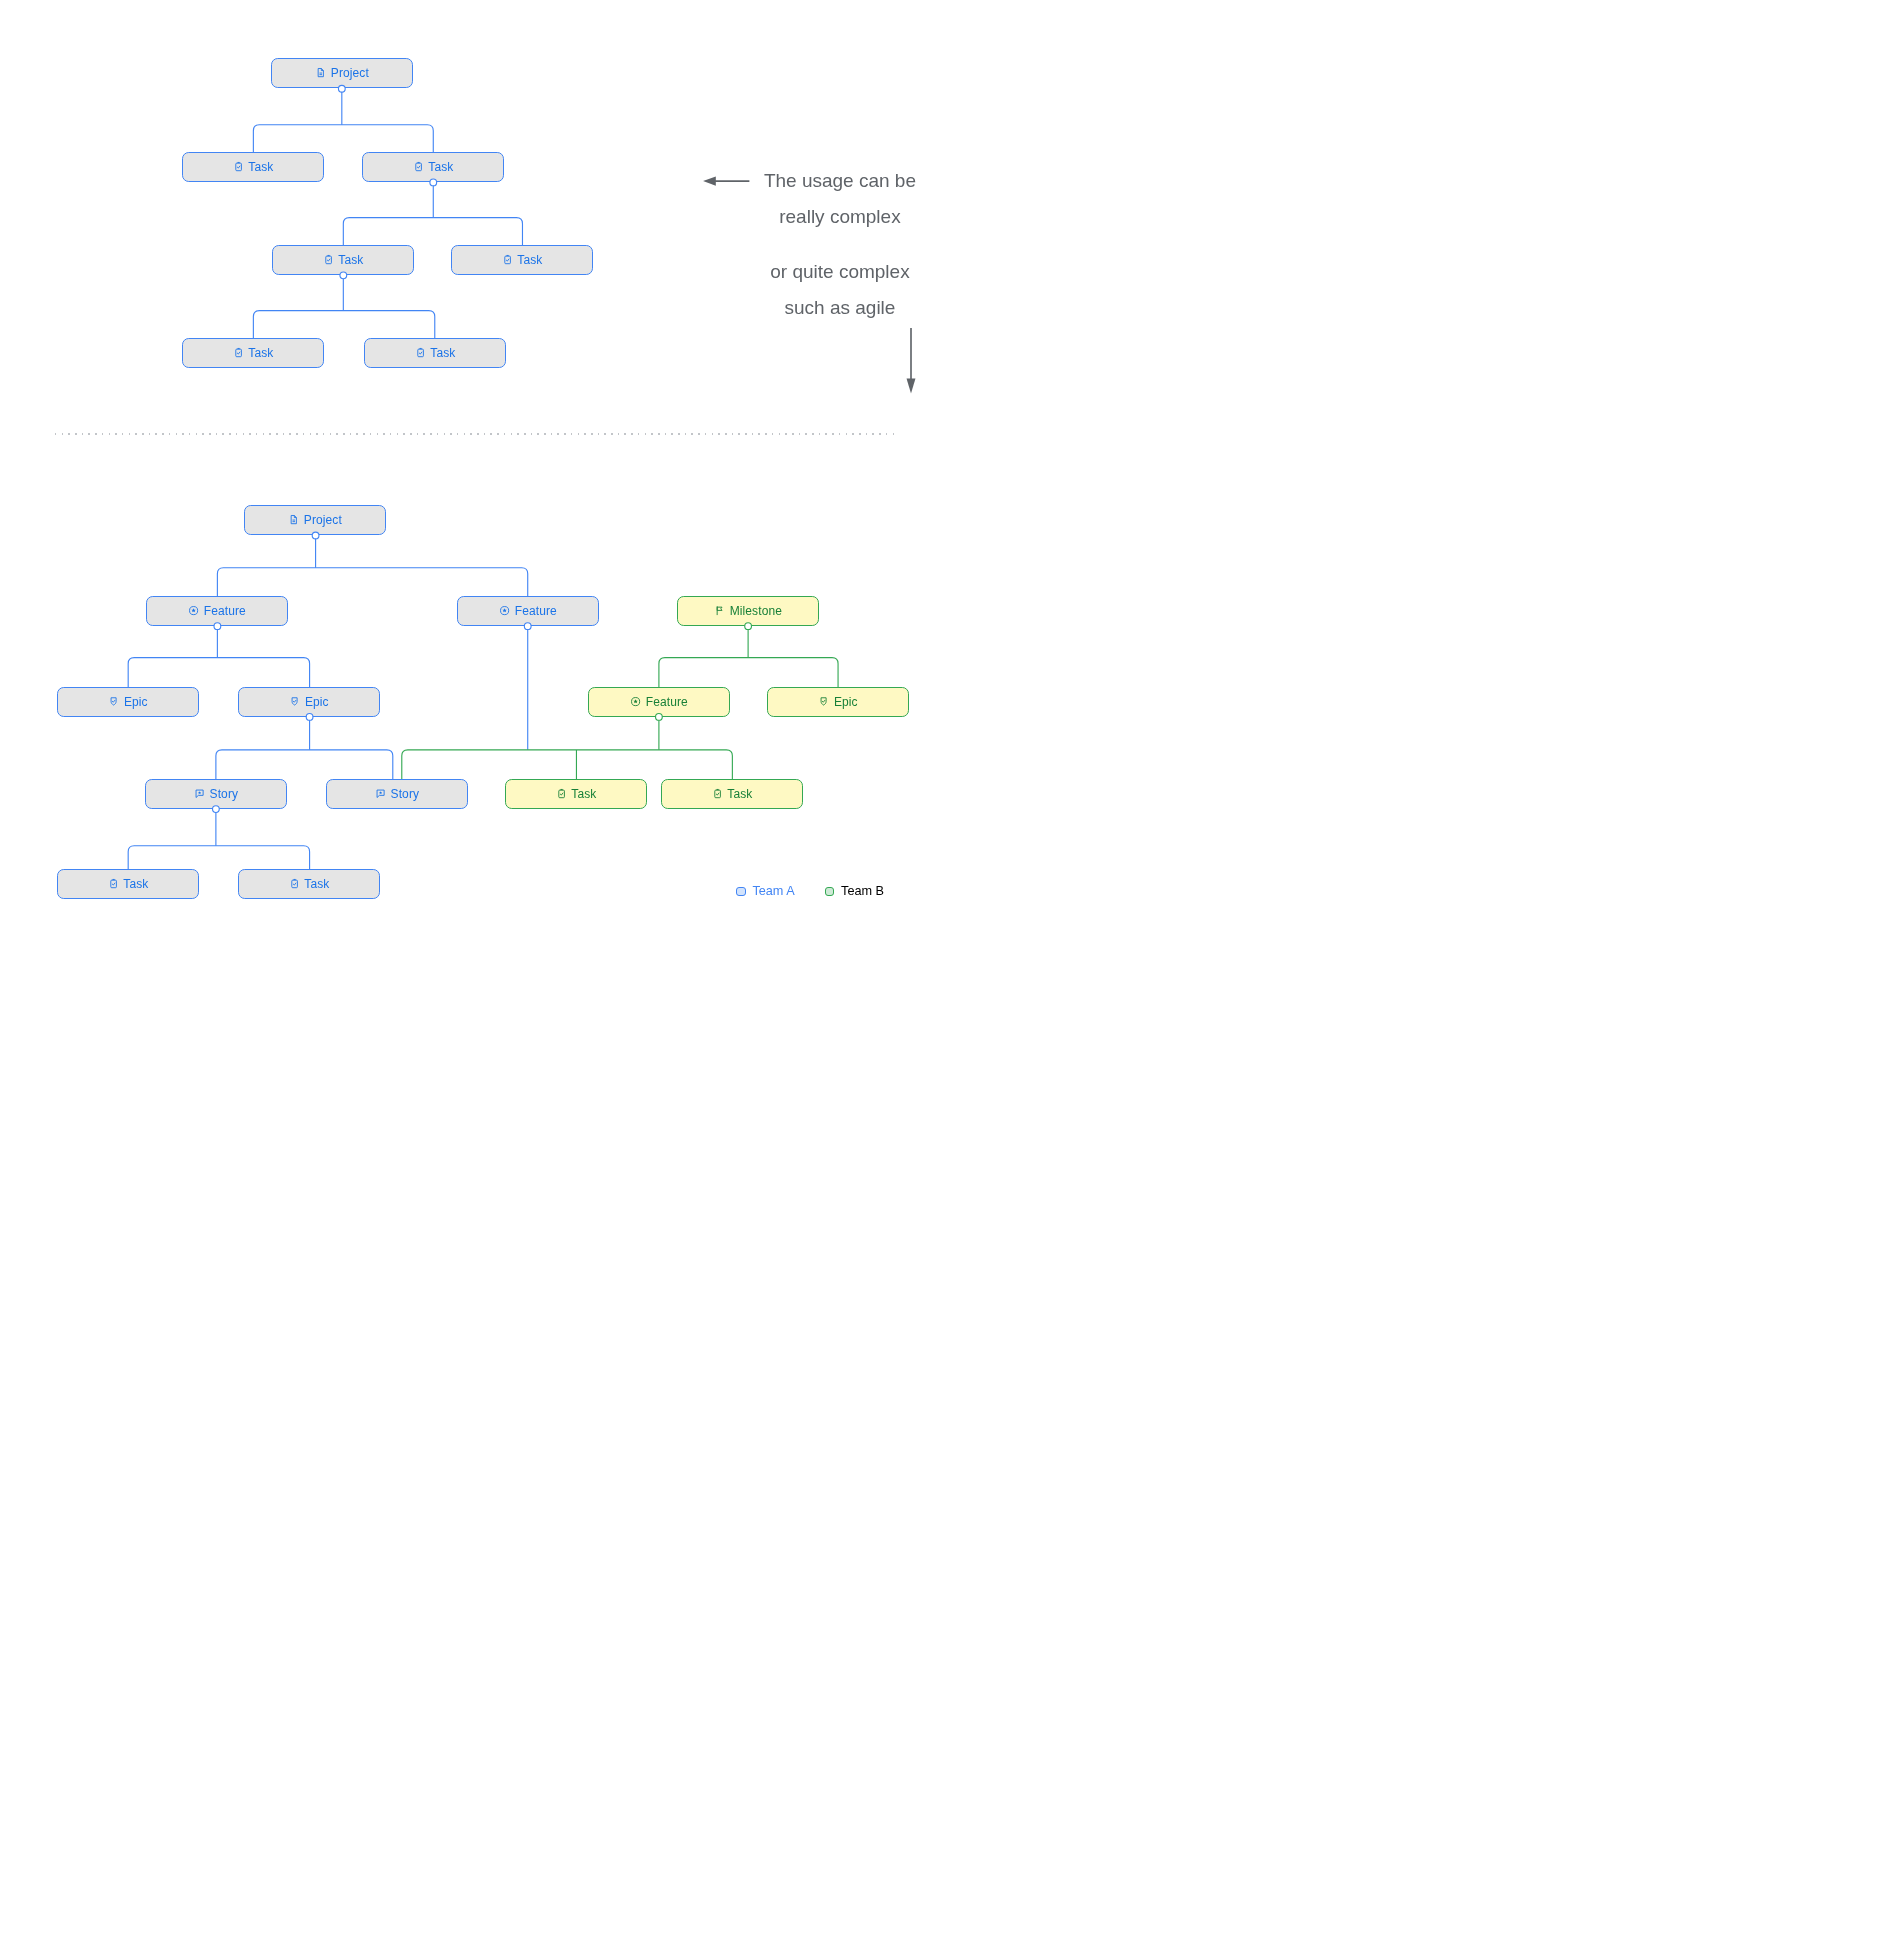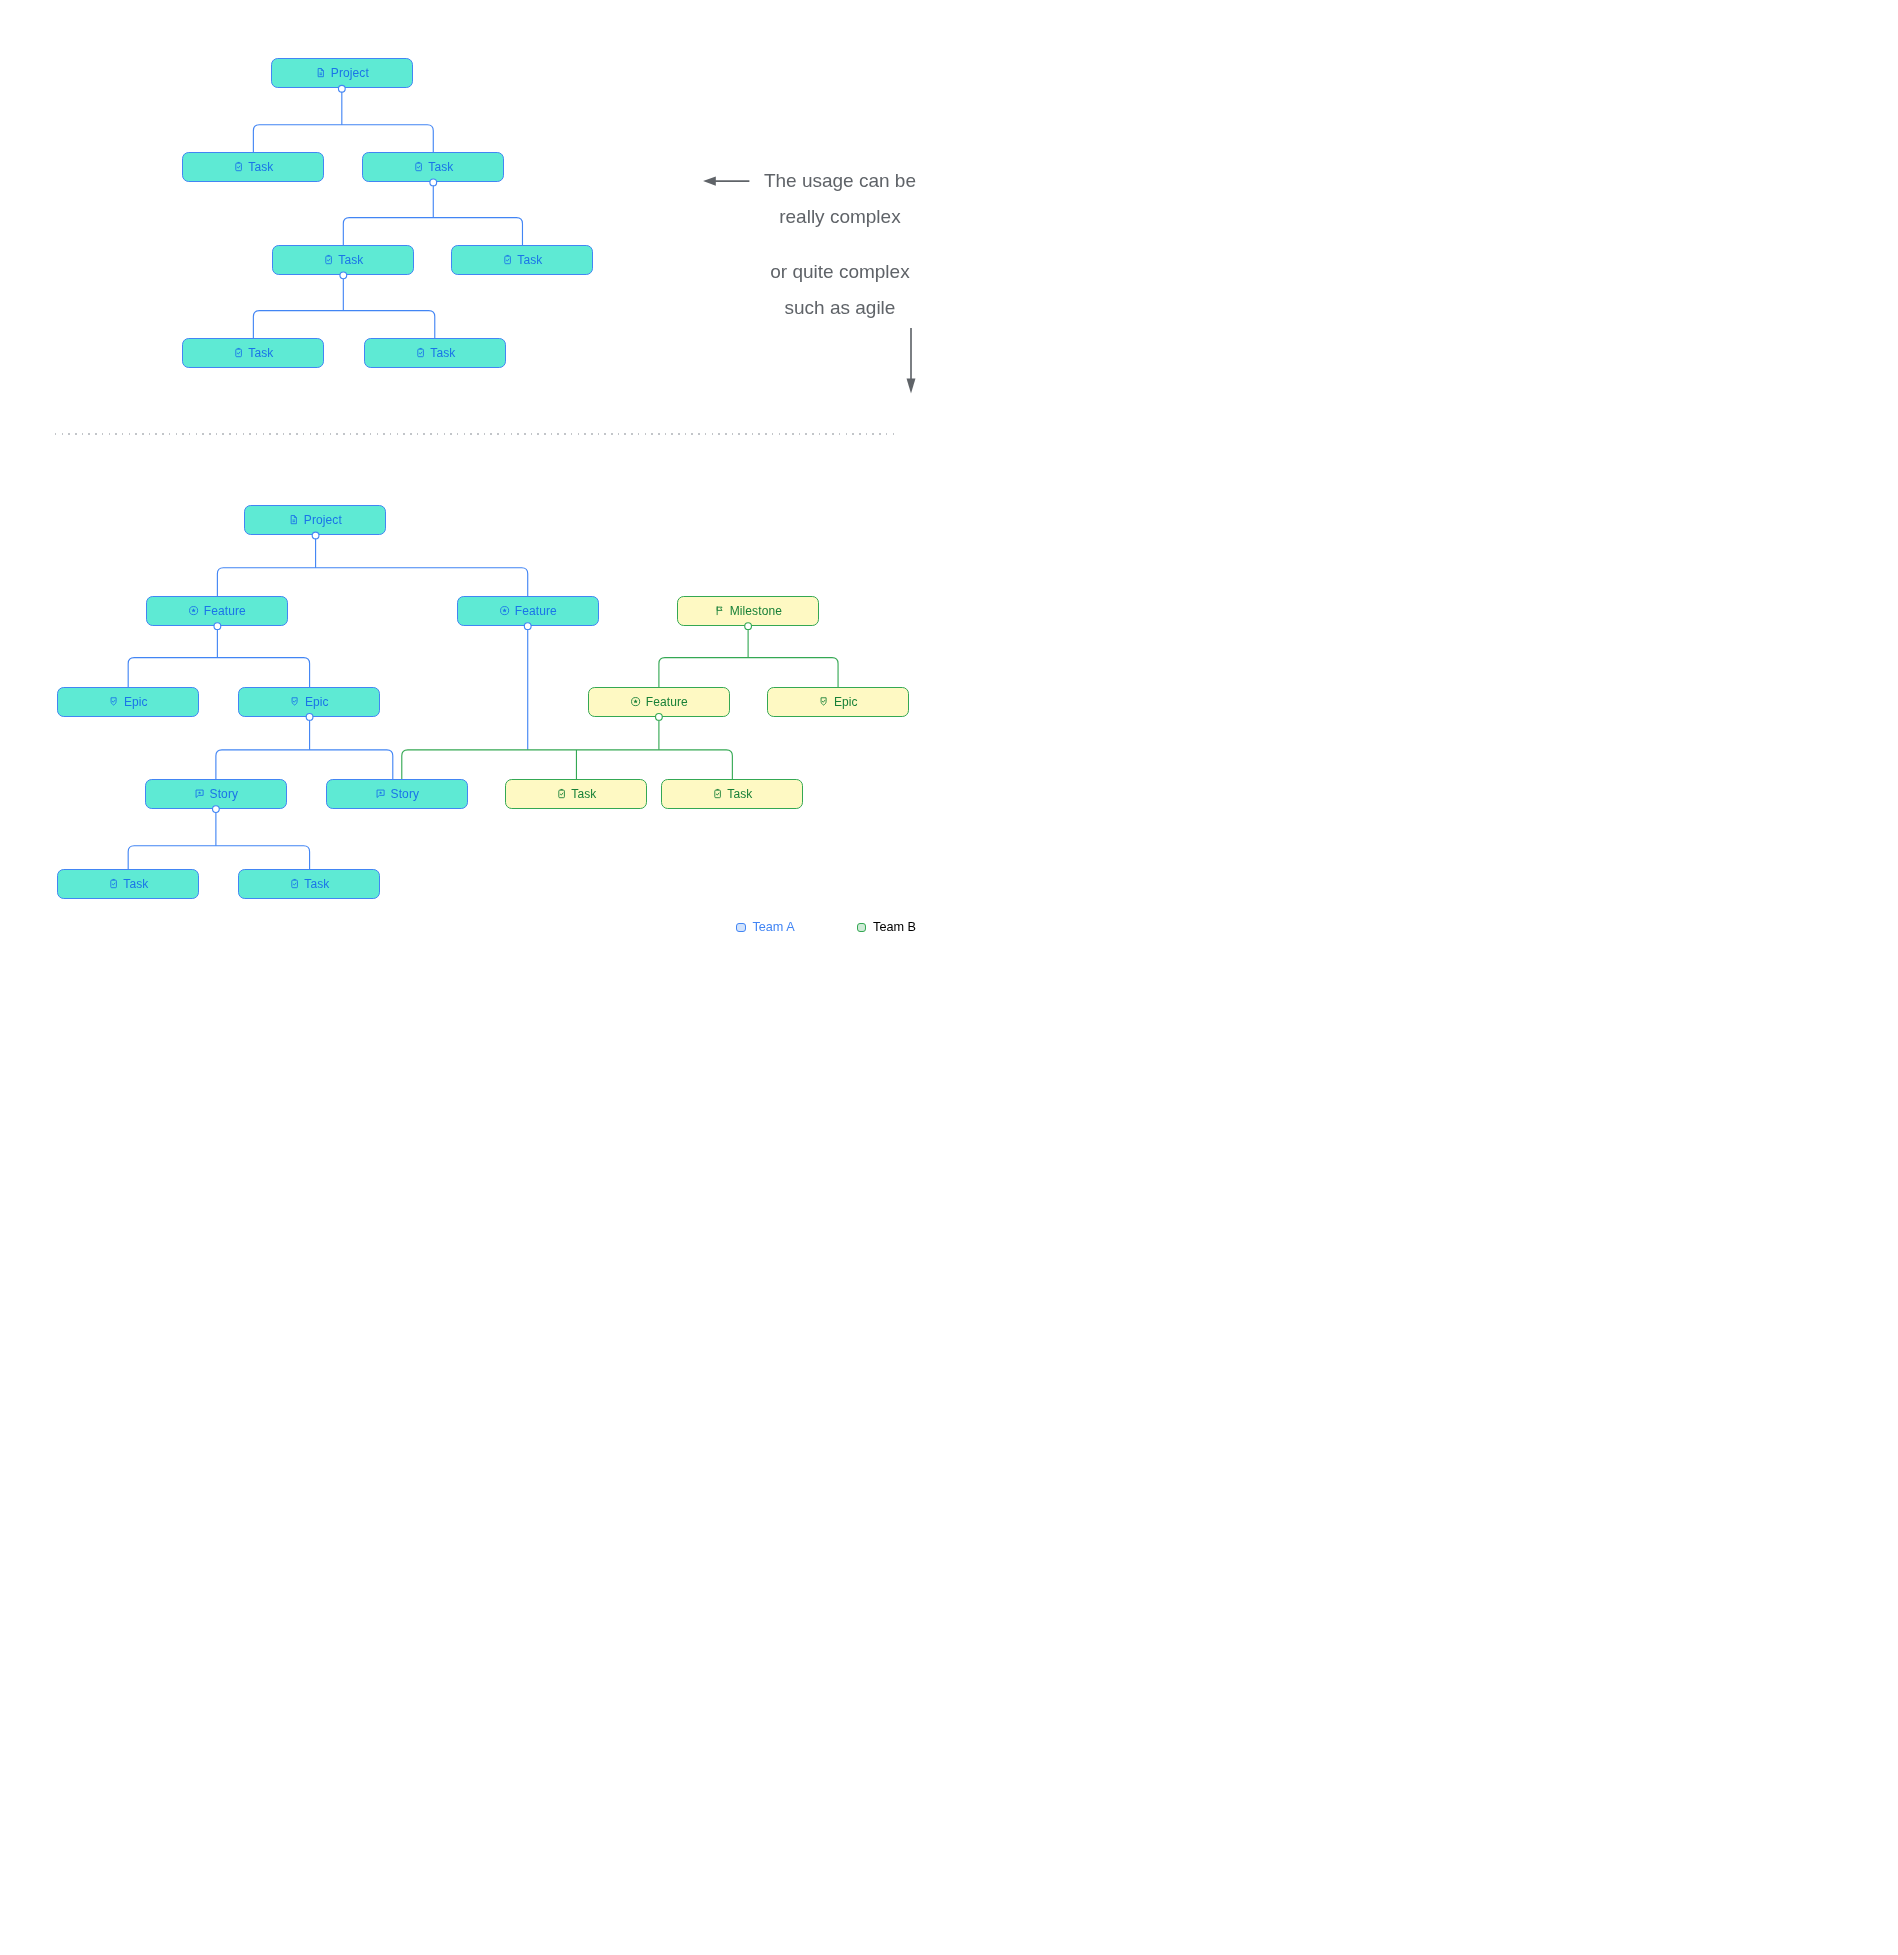--- a/index.html
+++ b/index.html
@@ -5,38 +5,38 @@
   html,body{margin:0;padding:0;background:#ffffff;}
   .canvas{
     position:relative;width:949px;height:978px;background:#ffffff;
     font-family:"Liberation Sans",sans-serif;overflow:hidden;
   }
   .node{
     position:absolute;width:142px;height:30px;border-radius:6.7px;
     display:flex;align-items:center;justify-content:center;gap:4.5px;
     border:1.1px solid;box-sizing:border-box;z-index:2;background:#fff;
   }
-  .node.team-a{background:#5eead4;border-color:#4285f4;color:#1a73e8;justify-content:center;}
+  .node.team-a{background:#e5e5e5;border-color:#4285f4;color:#1a73e8;justify-content:center;}
   .node.team-b{background:#fef9c3;border-color:#34a853;color:#188038;}
   .node .nlabel{font-size:12px;font-weight:500;letter-spacing:0.1px;line-height:1;}
   .node .nicon{display:flex;align-items:center;}
   .node .nicon svg{width:11.2px;height:11.2px;display:block;}
   #connector-layer{position:absolute;left:0;top:0;z-index:3;pointer-events:none;}
   .annotation{
     position:absolute;right:33px;top:163px;text-align:center;
     color:#5f6368;font-size:19px;line-height:36px;font-weight:400;z-index:4;
   }
   .annotation .para2{margin-top:19px;}
   .arrow{position:absolute;z-index:4;}
   .divider{
     position:absolute;left:55px;top:433px;width:841px;height:2.2px;
     background:repeating-linear-gradient(90deg,#c2c5c9 0 1.5px,transparent 1.5px 6.7px);
   }
   .legend{
-    position:absolute;left:736px;top:885px;display:flex;align-items:flex-end;gap:62px;z-index:4;margin-top:36px;
+    position:absolute;left:736px;top:885px;display:flex;align-items:flex-end;gap:30px;z-index:4;
   }
   .legend-item{display:flex;align-items:center;gap:6.7px;}
   .swatch{width:9.7px;height:9.7px;border-radius:3px;box-sizing:border-box;border:1.1px solid;}
   .swatch.a{background:#d2e3fc;border-color:#4285f4;}
   .swatch.b{background:#ceead6;border-color:#34a853;}
   .legend-label{font-size:12.7px;font-weight:500;line-height:1;}
   .legend-label.a{color:#4285f4;}
   .legend-label.b{color:#000000;}
 </style>
 </head>

